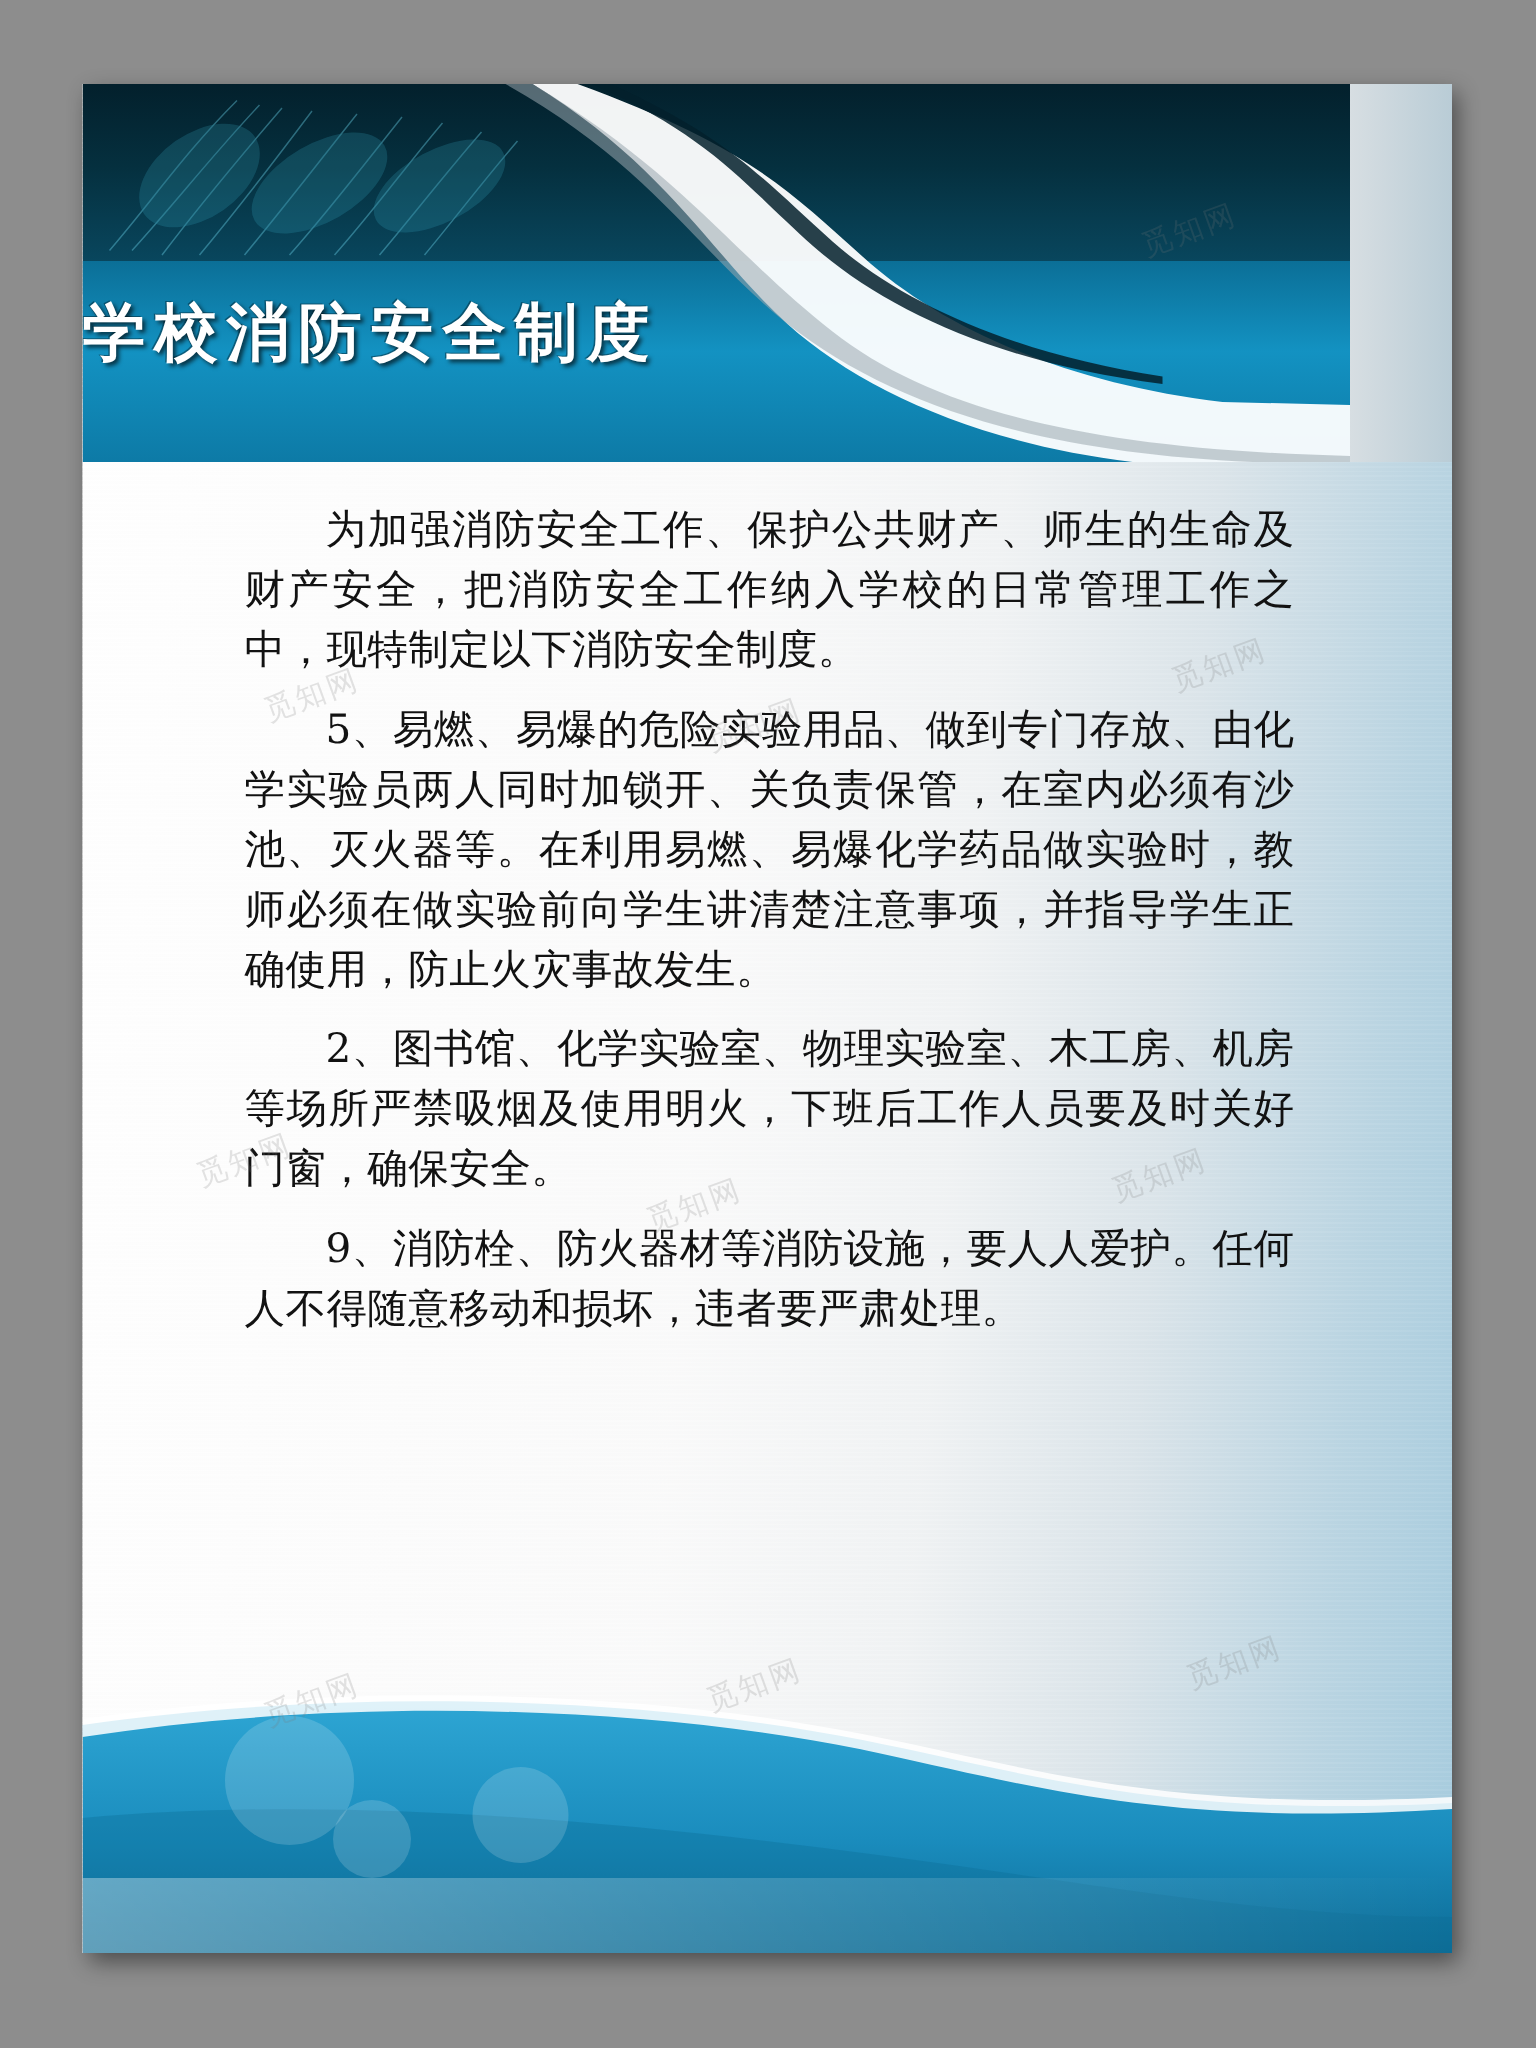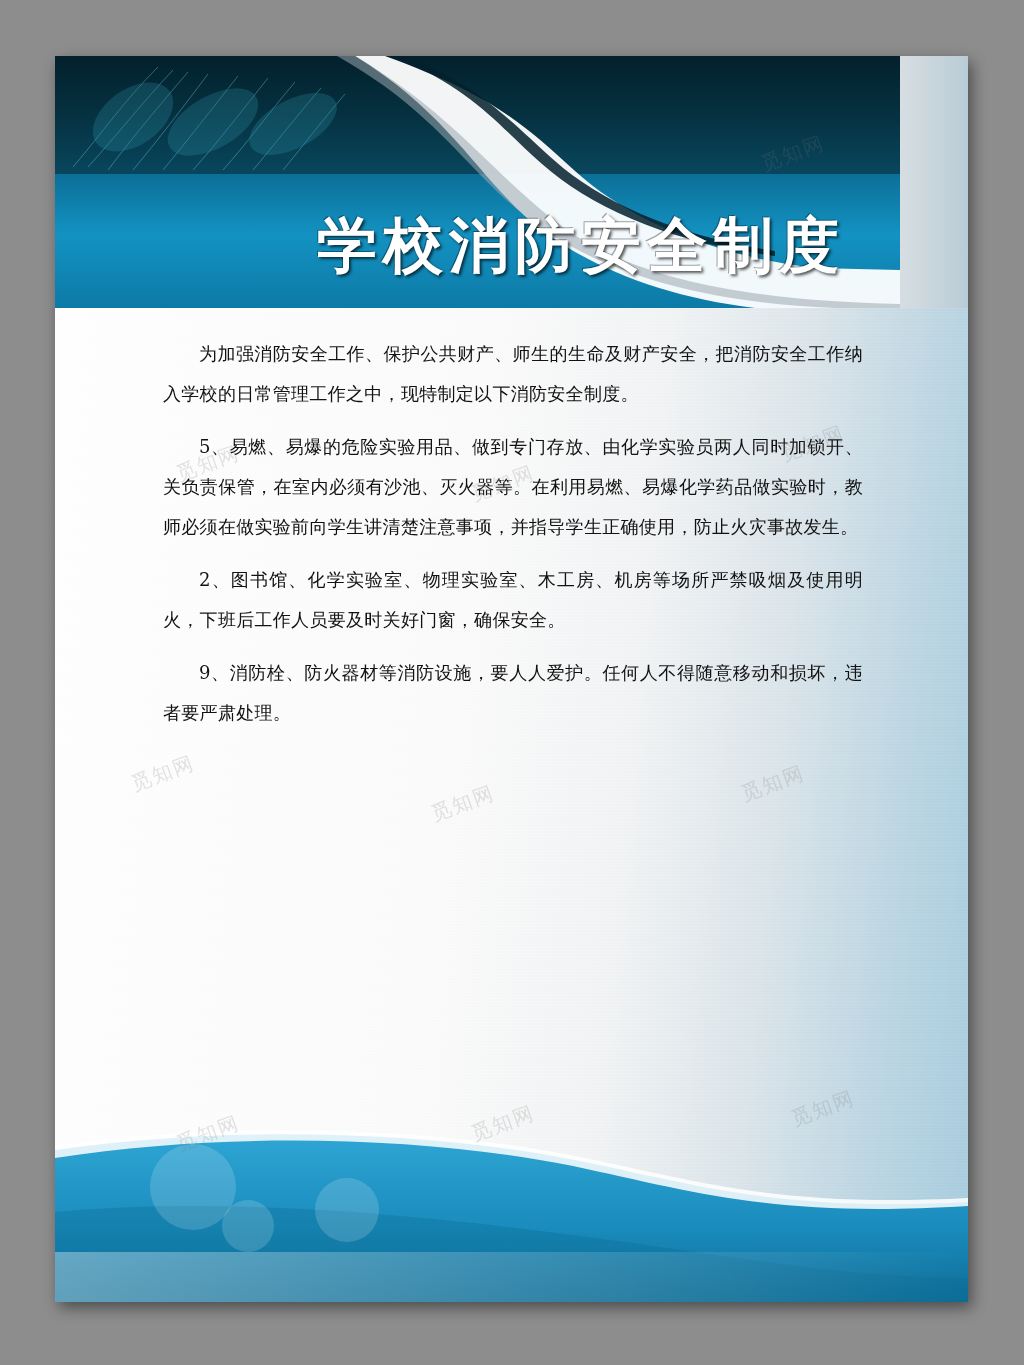--- a/index.html
+++ b/index.html
@@ -77,44 +77,44 @@
     background: linear-gradient(180deg, #0b6f97 0%, #1392c2 45%, #0d7aa6 100%);
   }
   .header .swoosh {
     position: absolute;
     left: 0; top: 0;
     width: 913px;
     height: 252px;
   }
   .header .title {
     position: absolute;
-    left: 0; top: 150px;
+    left: 0; top: 138px;
     width: 790px;
-    text-align: right;
+    text-align: left;
     font-family: "DejaVu Serif", serif;
     font-weight: bold;
-    font-size: 60px;
+    font-size: 42px;
     letter-spacing: 6px;
     color: #ffffff;
     text-shadow: 2px 2px 3px rgba(0,0,0,0.65), -1px -1px 0 rgba(0,0,0,0.35);
     z-index: 5;
   }
 
   
   .content {
     position: absolute;
     left: 108px;
     top: 278px;
     width: 700px;
     z-index: 4;
   }
   .content p {
     margin: 0 0 13px 0;
     font-family: "DejaVu Serif", serif;
-    font-size: 18px;
+    font-size: 27px;
     line-height: 40px;
     color: #121212;
     text-align: justify;
     text-indent: 2em;
     letter-spacing: 0.3px;
   }
 
   
   .footer {
     position: absolute;

